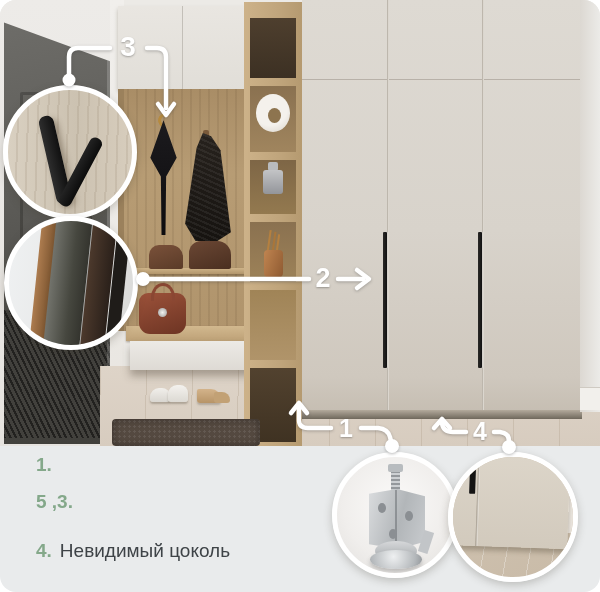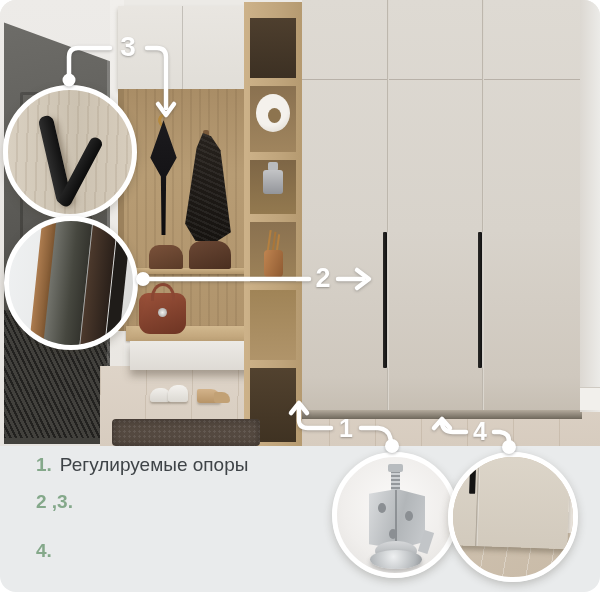--- a/index.html
+++ b/index.html
@@ -198,27 +198,27 @@
     </div>
     <div class="abs w-base"></div>
     <div class="abs wallR"></div>
     <div class="abs baseboardR"></div>
     <div class="abs rug"></div>
   </div>
 
   <div class="panel">
     <div class="feat" style="left:36px;top:8px;">
       <span class="num">1.</span>
-      <span class="txt">Регулируемые опоры</span>
     </div>
     <div class="feat" style="left:36px;top:45px;">
-      <span class="num">2 ,3.</span>
+      <span class="num">5 ,3.</span>
     </div>
     <div class="feat" style="left:36px;top:94px;">
       <span class="num">4.</span>
+      <span class="txt">Невидимый цоколь</span>
     </div>
   </div>
 
   <div class="inset i-hook">
     <div class="abs armL"></div>
     <div class="abs armR"></div>
   </div>
   <div class="inset i-edge">
     <div class="strip s-wood"></div>
     <div class="strip s-slate"></div>

